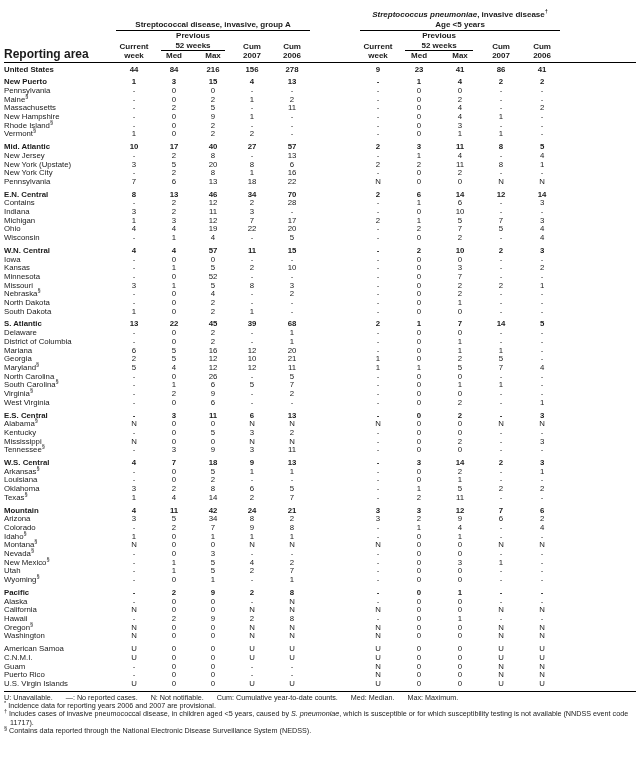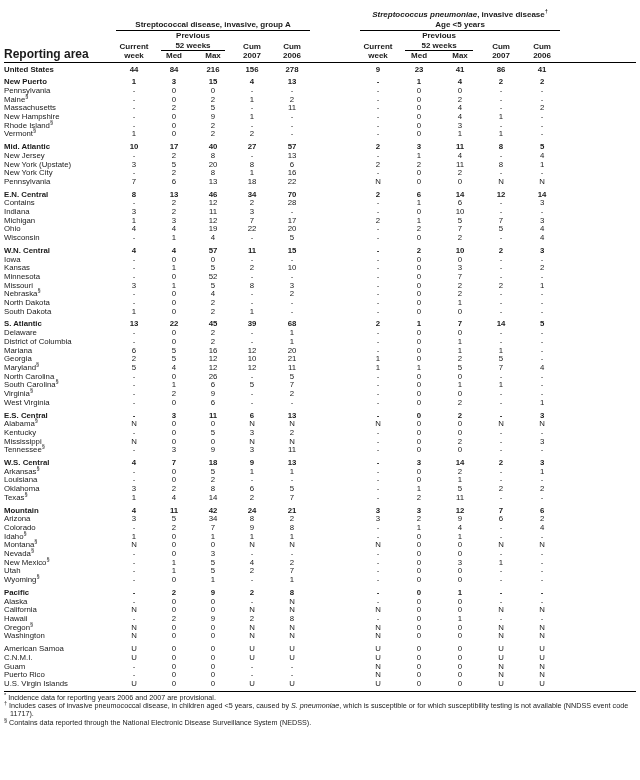--- a/index.html
+++ b/index.html
@@ -1118,20 +1118,21 @@
           <td class="num">U</td>
           <td class="num">U</td>
           <td class="tail"></td>
         </tr>
       </tbody>
   </table>
 
   <div class="bottom-rule"></div>
 
   <div class="footnotes">
+    <div class="fn-plain"><span class="leg-item">U: Unavailable.</span><span class="leg-item">—: No reported cases.</span><span class="leg-item">N: Not notifiable.</span><span class="leg-item">Cum: Cumulative year-to-date counts.</span><span class="leg-item">Med: Median.</span><span class="leg-item">Max: Maximum.</span></div>
     <div>
         <div class="fn-note"><sup>*</sup> Incidence data for reporting years 2006 and 2007 are provisional.</div>
         <div class="fn-note"><sup>†</sup> Includes cases of invasive pneumococcal disease, in children aged &lt;5 years, caused by <i>S. pneumoniae</i>, which is susceptible or for which susceptibility testing is not available (NNDSS event code 11717).</div>
         <div class="fn-note"><sup>§</sup> Contains data reported through the National Electronic Disease Surveillance System (NEDSS).</div>
       </div>
   </div>
 
 </div>
 
 </body></html>

